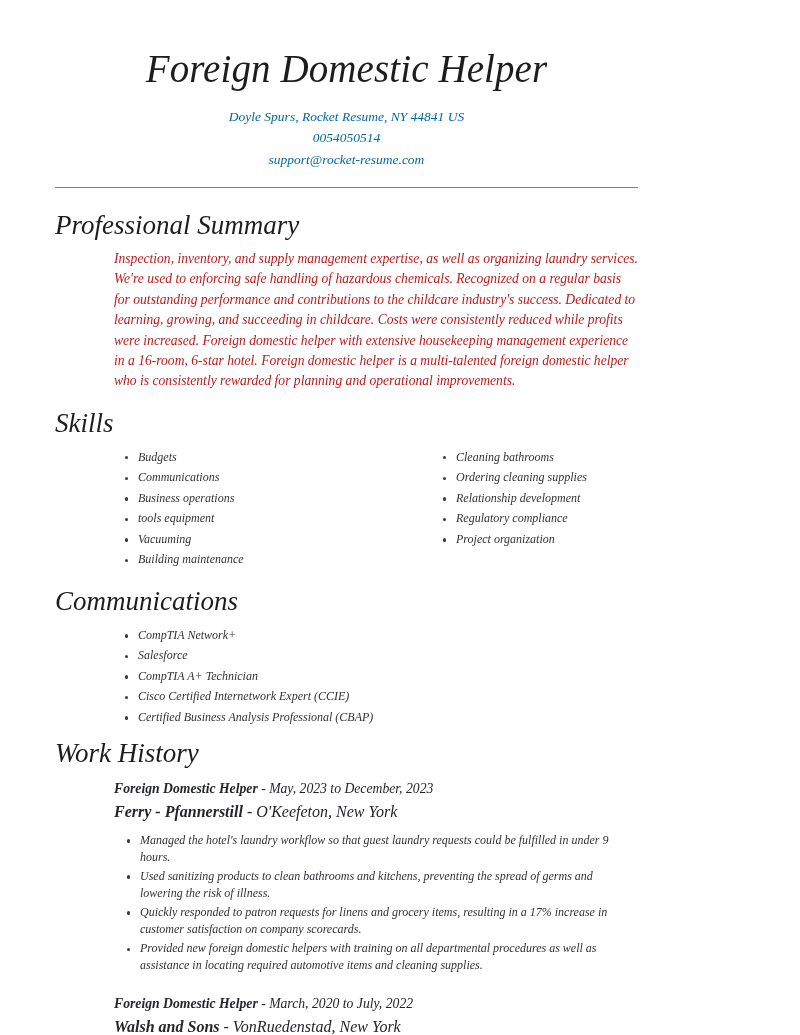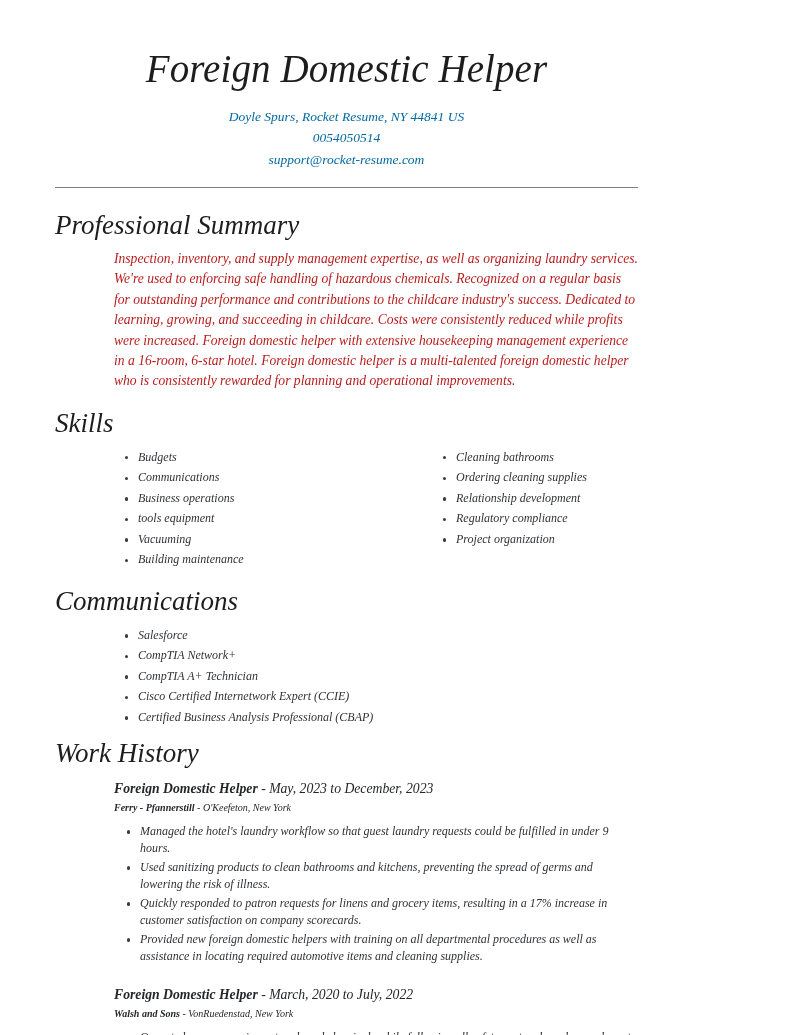--- a/index.html
+++ b/index.html
@@ -136,21 +136,21 @@
   .job-title-line {
     font-size: 13.7px;
     line-height: 1.52;
     color: #24262a;
   }
   .job-role {
     font-weight: 700;
   }
   .job-dates { font-weight: 400; }
   .job-company-line {
-    font-size: 10px;
+    font-size: 16px;
     line-height: 1.52;
     color: #24262a;
   }
   .job-company { font-weight: 700; }
   .job-location { font-weight: 400; }
   .job-bullets {
     margin-top: 8px;
     padding-left: 12px;
   }
   .job-bullets ul.bullets > li {
@@ -198,22 +198,22 @@
           <li>Project organization</li>
         </ul>
       </div>
     </div>
   </div>
 
   <div class="section section-certs">
     <h2 class="section-title">Communications</h2>
     <div class="certs-list">
       <ul class="bullets">
+        <li>CompTIA Network+</li>
         <li>Salesforce</li>
-        <li>CompTIA Network+</li>
         <li>CompTIA A+ Technician</li>
         <li>Cisco Certified Internetwork Expert (CCIE)</li>
         <li>Certified Business Analysis Professional (CBAP)</li>
       </ul>
     </div>
   </div>
 
   <div class="section section-work">
     <h2 class="section-title">Work History</h2>
 

